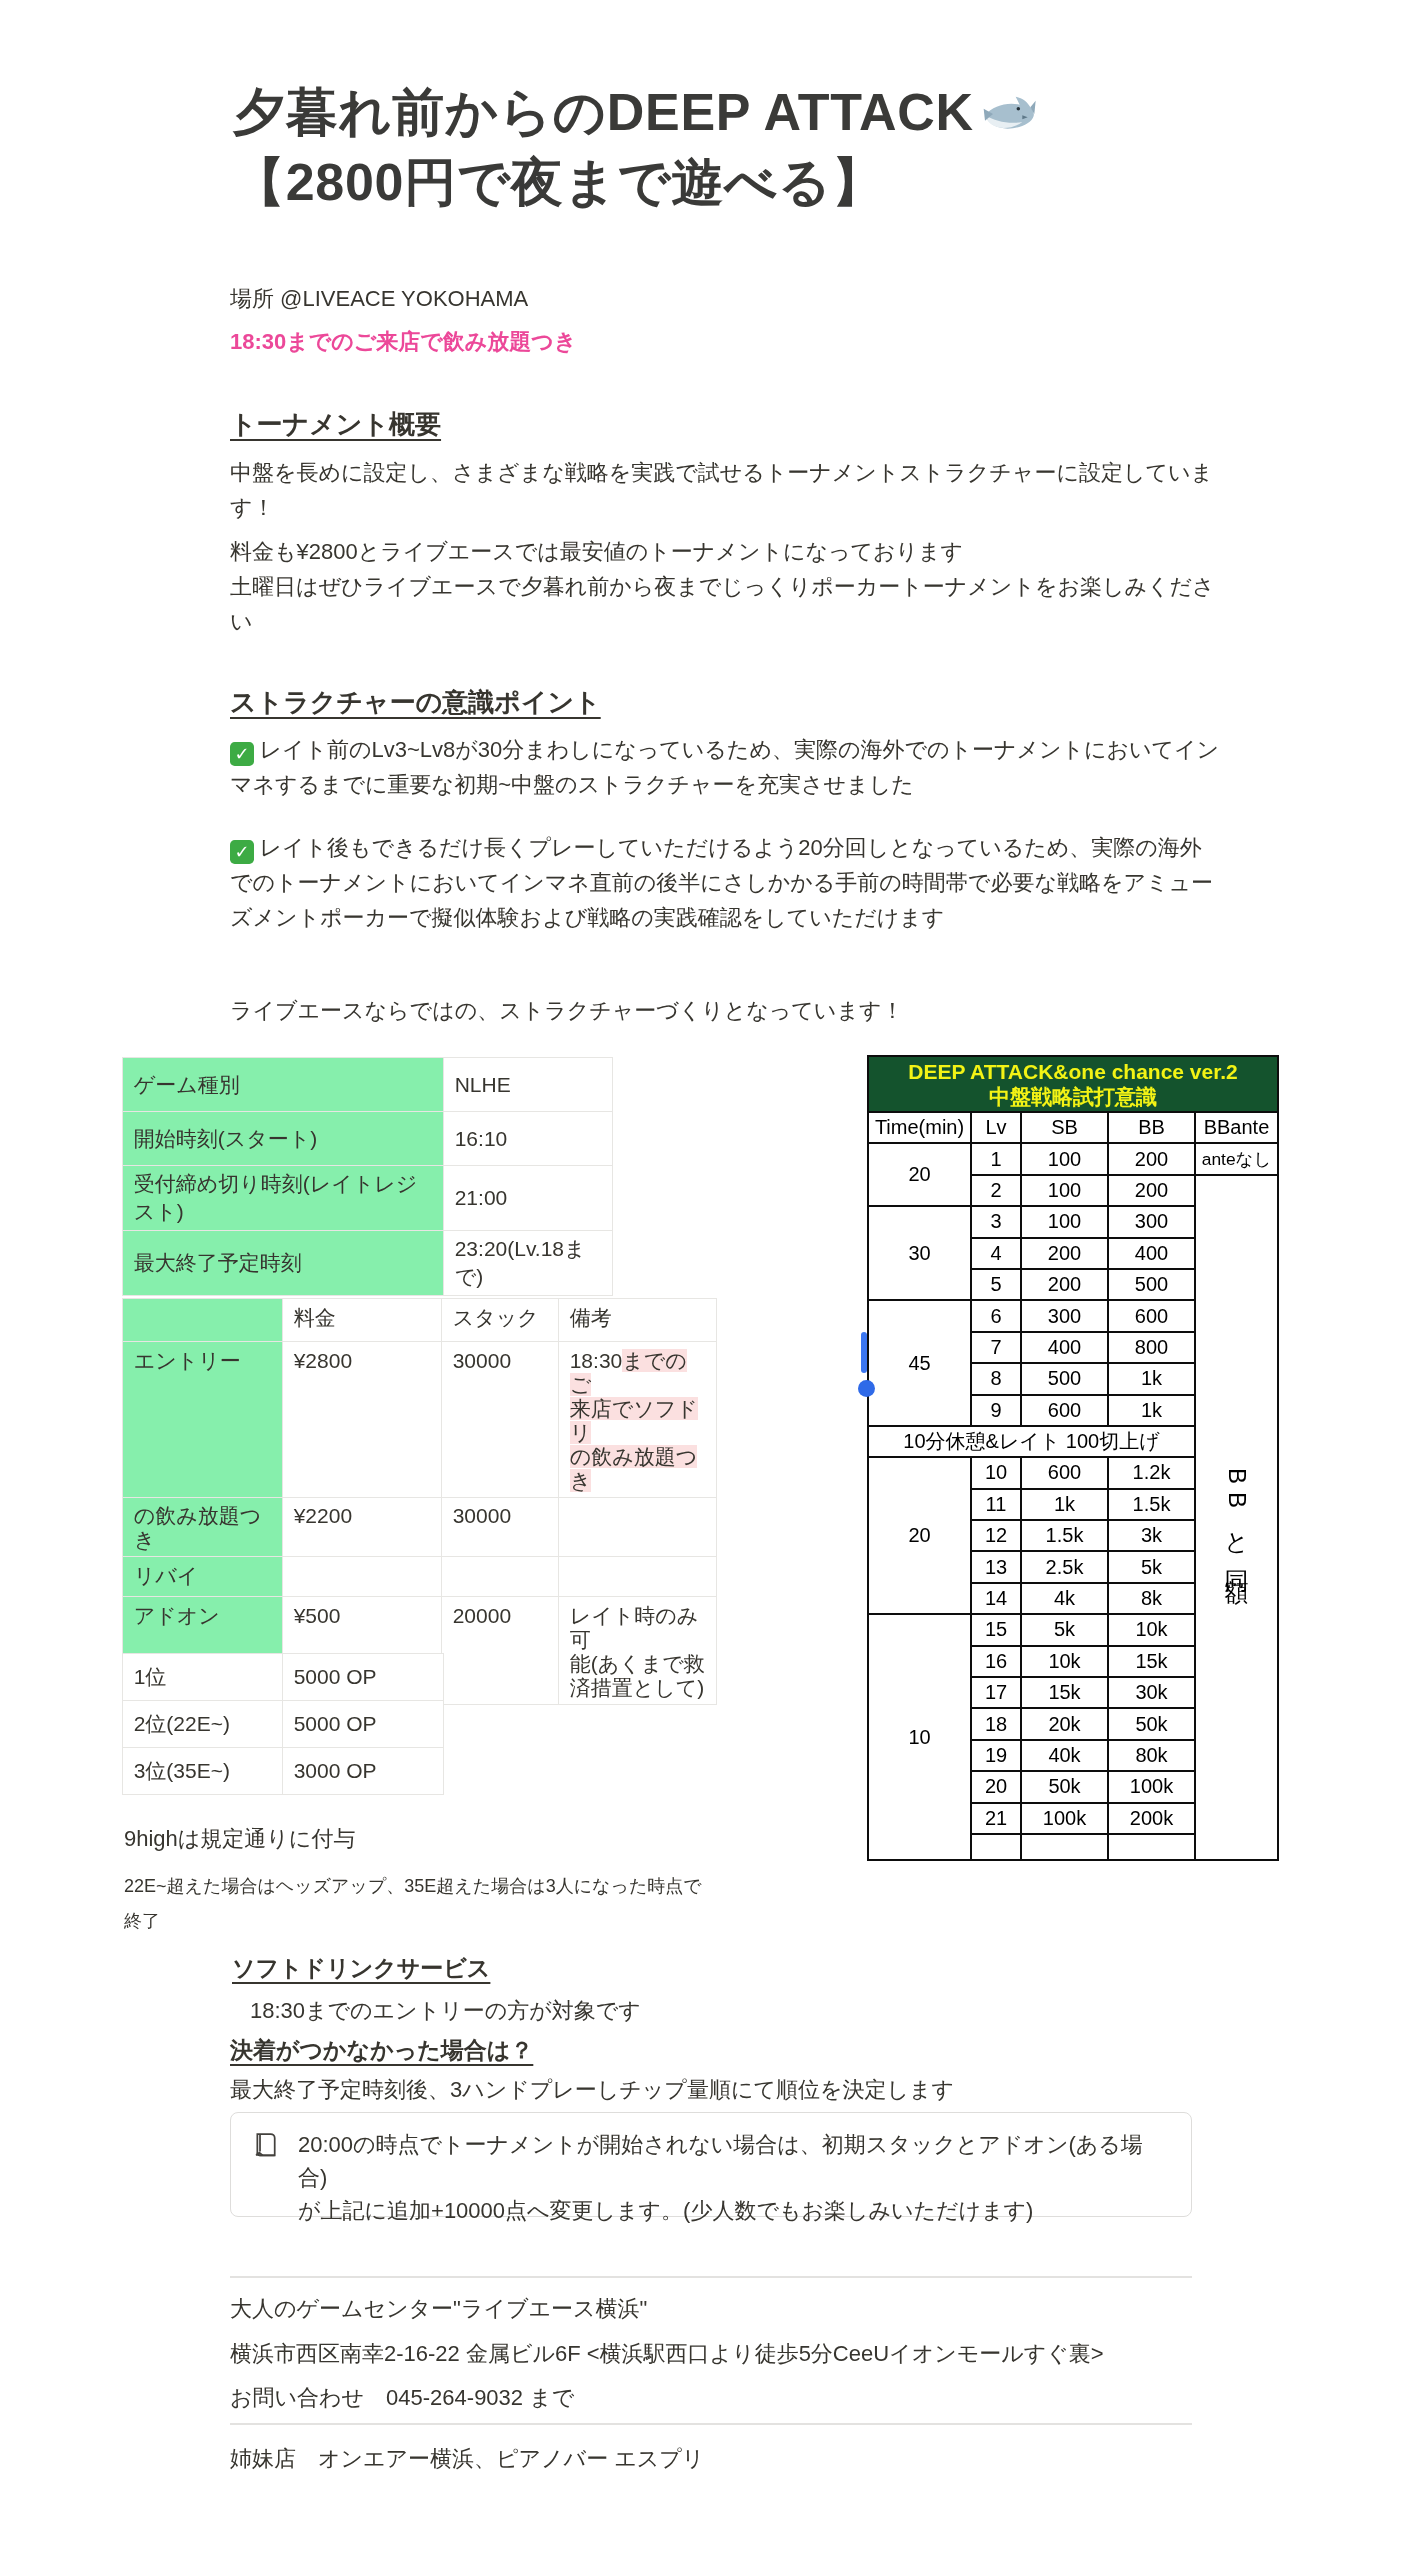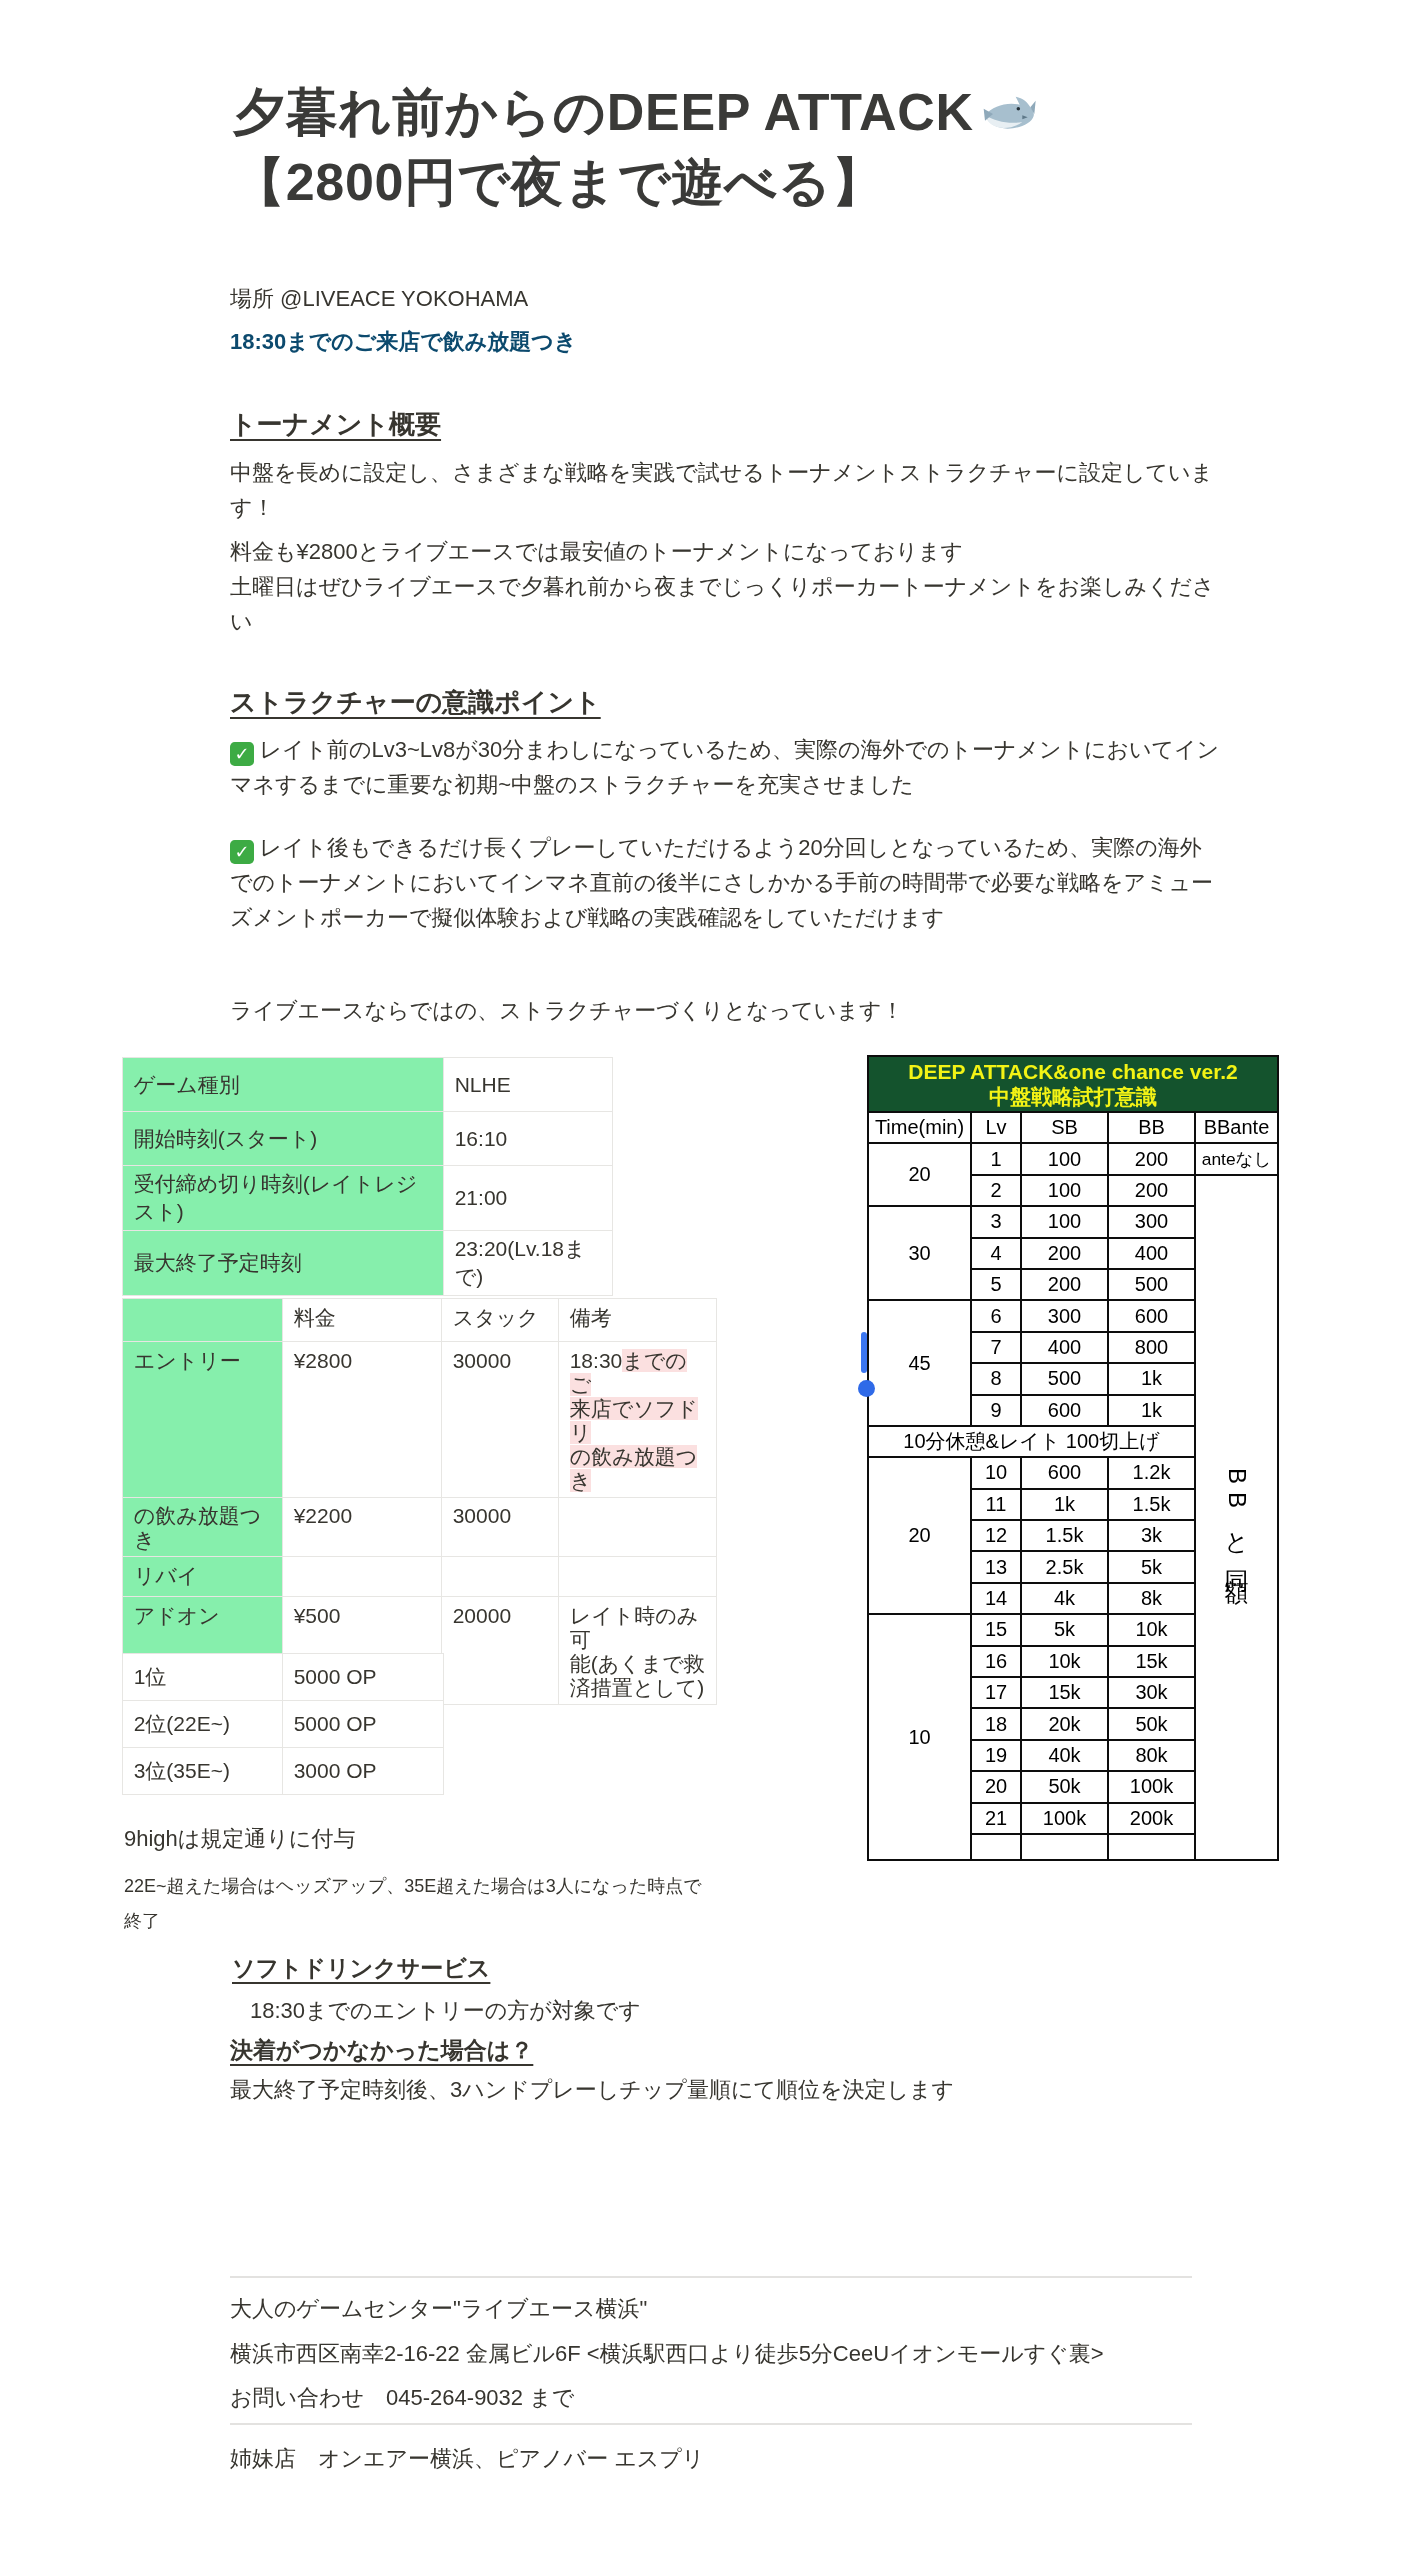--- a/index.html
+++ b/index.html
@@ -6,21 +6,21 @@
   #canvas{position:relative;width:1405px;height:2576px;background:#ffffff;overflow:hidden;
           font-family:"Liberation Sans","DejaVu Sans",sans-serif;color:#37352f;}
   .abs{position:absolute;}
   .pre{white-space:pre-line;}
   
   #page-title{left:233px;top:79px;font-size:52px;font-weight:700;line-height:66px;color:#3a3a38;letter-spacing:0.7px;}
   #page-title .tline{display:block;}
   .shark{display:inline-block;vertical-align:-4px;margin-left:4px;}
   
   #place-line{left:230px;top:284px;font-size:22px;}
-  #notice-line{left:230px;top:327px;font-size:22px;font-weight:700;color:#0c4a6e;}
+  #notice-line{left:230px;top:327px;font-size:22px;font-weight:700;color:#ec4899;}
   .h3{font-size:26px;font-weight:700;text-decoration:underline;text-decoration-thickness:2px;text-underline-offset:6px;}
   #overview-heading{left:230px;top:407px;}
   .para{font-size:22px;line-height:35px;width:991px;}
   #overview-p1{left:230px;top:455px;}
   #overview-p2{left:230px;top:534px;}
   #points-heading{left:230px;top:685px;}
   #points-p1{left:230px;top:732px;}
   #points-p2{left:230px;top:830px;}
   #points-closing{left:230px;top:993px;}
   .check{display:inline-block;width:24px;height:24px;background:#3dab44;border-radius:4.7px;color:#fff;
@@ -345,20 +345,30 @@
 
   <div class="abs" id="nine-high">9highは規定通りに付与</div>
   <div class="abs pre" id="bubble-note">22E~超えた場合はヘッズアップ、35E超えた場合は3人になった時点で
 終了</div>
 
   <div class="abs h4" id="drink-heading">ソフトドリンクサービス</div>
   <div class="abs" id="drink-body">18:30までのエントリーの方が対象です</div>
   <div class="abs h4" id="tiebreak-heading">決着がつかなかった場合は？</div>
   <div class="abs" id="tiebreak-body">最大終了予定時刻後、3ハンドプレーしチップ量順にて順位を決定します</div>
 
+  <div class="abs" id="callout">
+    <span class="book"><svg width="29.4" height="29.4" viewBox="0 0 44 44" fill="none" stroke="#43413d" stroke-width="2.6">
+          <path d="M8 6 h20 a6 6 0 0 1 6 6 v26 h-22 a4 4 0 0 1-4-4 z"></path>
+          <path d="M8 34 a4 4 0 0 0 4 4 h22"></path>
+          <path d="M12 6 v26"></path>
+          <path d="M6 38 l5 -4 5 4"></path>
+        </svg></span>
+    <div class="ctext pre">20:00の時点でトーナメントが開始されない場合は、初期スタックとアドオン(ある場合)
+が上記に追加+10000点へ変更します。(少人数でもお楽しみいただけます)</div>
+  </div>
 
   <div class="abs hr" id="hr1"></div>
   <div class="abs" id="footer-line1">大人のゲームセンター"ライブエース横浜"</div>
   <div class="abs" id="footer-line2">横浜市西区南幸2-16-22 金属ビル6F &lt;横浜駅西口より徒歩5分CeeUイオンモールすぐ裏&gt;</div>
   <div class="abs" id="footer-line3">お問い合わせ　045-264-9032 まで</div>
   <div class="abs hr" id="hr2"></div>
   <div class="abs" id="footer-sister">姉妹店　オンエアー横浜、ピアノバー エスプリ</div>
 
 </div>
 

